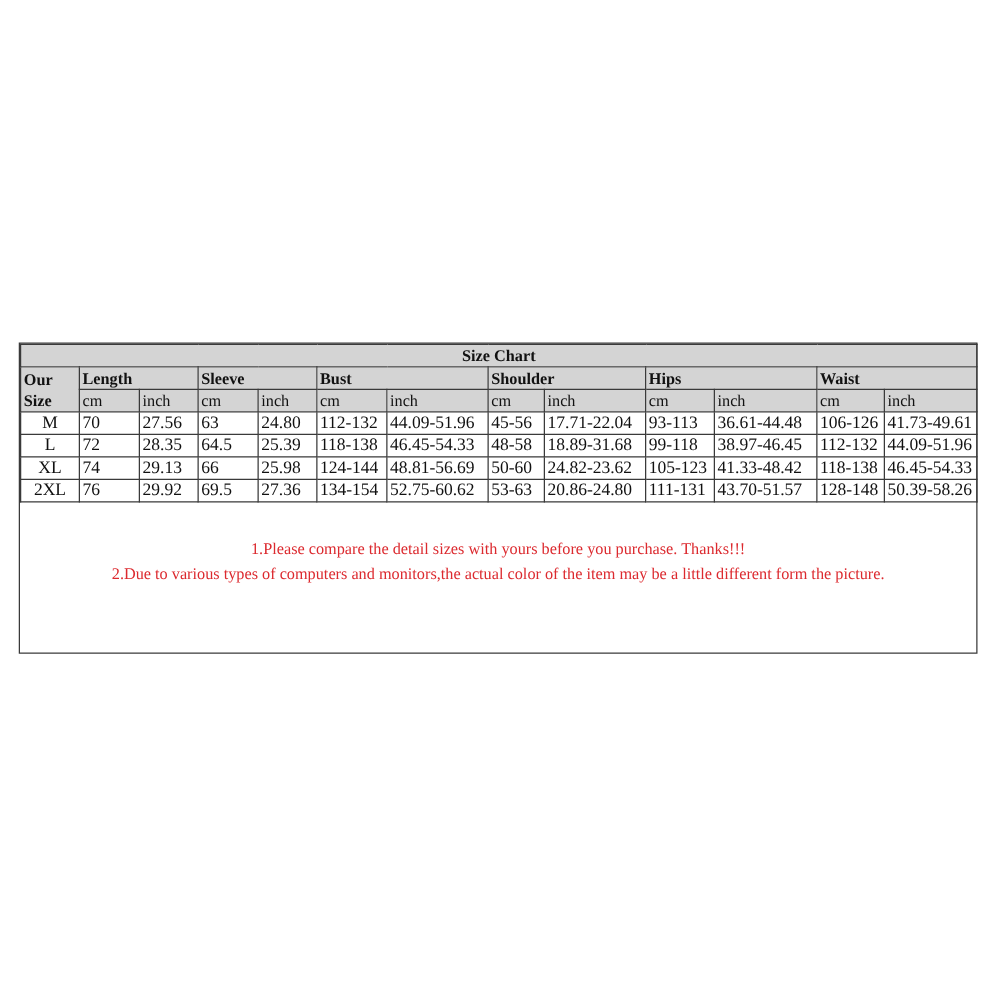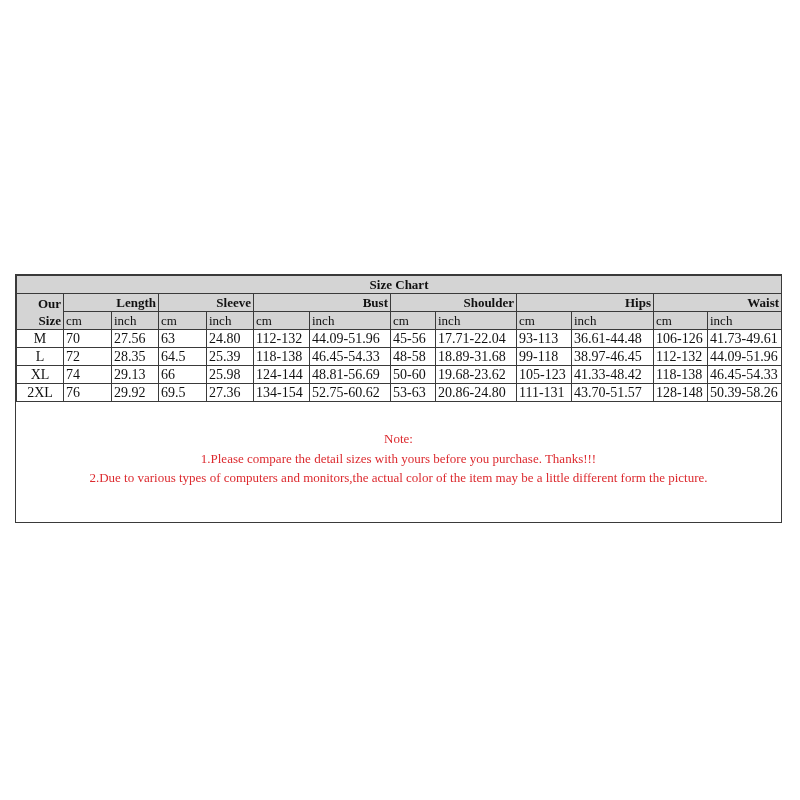--- a/index.html
+++ b/index.html
@@ -45,21 +45,21 @@
       font-weight: bold;
       text-align: center;
       height: 16px;
       border-top: none;
       border-left: none;
       border-right: none;
     }
     .group-row th {
       background: #d4d4d4;
       font-weight: bold;
-      text-align: right;
+      text-align: left;
       height: 17px;
     }
     .unit-row td {
       background: #d4d4d4;
       text-align: left;
       font-weight: normal;
       height: 16px;
       margin-left: 23px;
     }
     .size-head {
@@ -175,21 +175,21 @@
       </tr>
       <tr>
         <td class="size-label">XL</td>
         <td>74</td>
         <td>29.13</td>
         <td>66</td>
         <td>25.98</td>
         <td>124-144</td>
         <td>48.81-56.69</td>
         <td>50-60</td>
-        <td>19.68-23.62</td>
+        <td>24.82-23.62</td>
         <td>105-123</td>
         <td>41.33-48.42</td>
         <td>118-138</td>
         <td>46.45-54.33</td>
       </tr>
       <tr>
         <td class="size-label">2XL</td>
         <td>76</td>
         <td>29.92</td>
         <td>69.5</td>
@@ -200,17 +200,16 @@
         <td>20.86-24.80</td>
         <td>111-131</td>
         <td>43.70-51.57</td>
         <td>128-148</td>
         <td>50.39-58.26</td>
       </tr>
     </tbody>
   </table>
 
   <div class="notes">
-    <div>Note:</div>
     <div>1.Please compare the detail sizes with yours before you purchase. Thanks!!!</div>
     <div>2.Due to various types of computers and monitors,the actual color of the item may be a little different form the picture.</div>
   </div>
 </div>
 
 </body></html>

